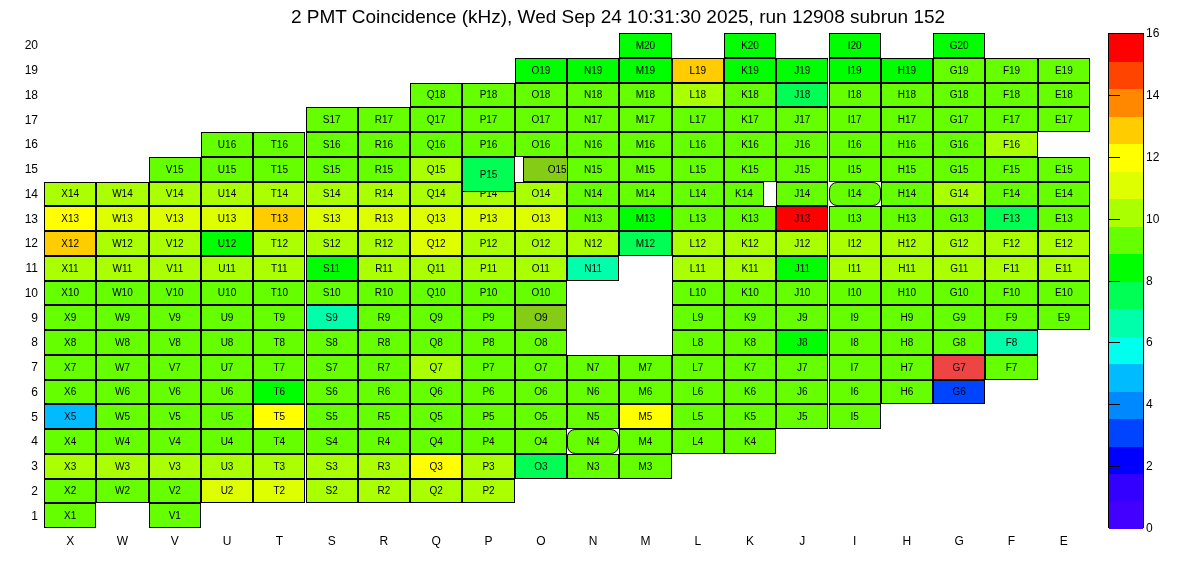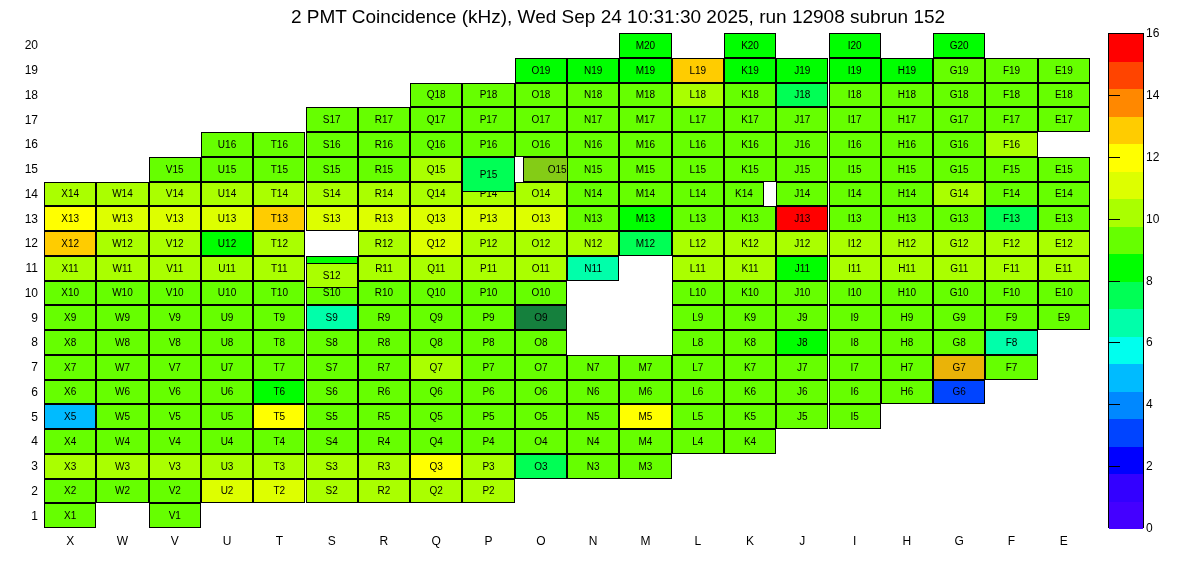--- a/index.html
+++ b/index.html
@@ -106,21 +106,21 @@
       <div class="cell" style="left: 0px; top: 396px; width: 52.3px; height: 24.75px; background: rgb(102, 255, 0);">X4</div>
       <div class="cell" style="left: 52.3px; top: 396px; width: 52.3px; height: 24.75px; background: rgb(102, 255, 0);">W4</div>
       <div class="cell" style="left: 104.6px; top: 396px; width: 52.3px; height: 24.75px; background: rgb(102, 255, 0);">V4</div>
       <div class="cell" style="left: 156.9px; top: 396px; width: 52.3px; height: 24.75px; background: rgb(102, 255, 0);">U4</div>
       <div class="cell" style="left: 209.2px; top: 396px; width: 52.3px; height: 24.75px; background: rgb(102, 255, 0);">T4</div>
       <div class="cell" style="left: 261.5px; top: 396px; width: 52.3px; height: 24.75px; background: rgb(102, 255, 0);">S4</div>
       <div class="cell" style="left: 313.8px; top: 396px; width: 52.3px; height: 24.75px; background: rgb(102, 255, 0);">R4</div>
       <div class="cell" style="left: 366.1px; top: 396px; width: 52.3px; height: 24.75px; background: rgb(102, 255, 0);">Q4</div>
       <div class="cell" style="left: 418.4px; top: 396px; width: 52.3px; height: 24.75px; background: rgb(102, 255, 0);">P4</div>
       <div class="cell" style="left: 470.7px; top: 396px; width: 52.3px; height: 24.75px; background: rgb(102, 255, 0);">O4</div>
-      <div class="cell" style="left: 523px; top: 396px; width: 52.3px; height: 24.75px; background: rgb(102, 255, 0);">N4</div>
+      <div class="cell" style="left: 523px; top: 396px; width: 52.3px; height: 24.75px; background: rgb(102, 255, 0); border-radius: 8px;">N4</div>
       <div class="cell" style="left: 575.3px; top: 396px; width: 52.3px; height: 24.75px; background: rgb(102, 255, 0);">M4</div>
       <div class="cell" style="left: 627.6px; top: 396px; width: 52.3px; height: 24.75px; background: rgb(102, 255, 0);">L4</div>
       <div class="cell" style="left: 679.9px; top: 396px; width: 52.3px; height: 24.75px; background: rgb(102, 255, 0);">K4</div>
       <div class="cell" style="left: 0px; top: 371.25px; width: 52.3px; height: 24.75px; background: rgb(0, 187, 255);">X5</div>
       <div class="cell" style="left: 52.3px; top: 371.25px; width: 52.3px; height: 24.75px; background: rgb(102, 255, 0);">W5</div>
       <div class="cell" style="left: 104.6px; top: 371.25px; width: 52.3px; height: 24.75px; background: rgb(102, 255, 0);">V5</div>
       <div class="cell" style="left: 156.9px; top: 371.25px; width: 52.3px; height: 24.75px; background: rgb(102, 255, 0);">U5</div>
       <div class="cell" style="left: 209.2px; top: 371.25px; width: 52.3px; height: 24.75px; background: rgb(255, 255, 0);">T5</div>
       <div class="cell" style="left: 261.5px; top: 371.25px; width: 52.3px; height: 24.75px; background: rgb(102, 255, 0);">S5</div>
       <div class="cell" style="left: 313.8px; top: 371.25px; width: 52.3px; height: 24.75px; background: rgb(102, 255, 0);">R5</div>
@@ -161,21 +161,21 @@
       <div class="cell" style="left: 366.1px; top: 321.75px; width: 52.3px; height: 24.75px; background: rgb(170, 255, 0);">Q7</div>
       <div class="cell" style="left: 418.4px; top: 321.75px; width: 52.3px; height: 24.75px; background: rgb(102, 255, 0);">P7</div>
       <div class="cell" style="left: 470.7px; top: 321.75px; width: 52.3px; height: 24.75px; background: rgb(102, 255, 0);">O7</div>
       <div class="cell" style="left: 523px; top: 321.75px; width: 52.3px; height: 24.75px; background: rgb(102, 255, 0);">N7</div>
       <div class="cell" style="left: 575.3px; top: 321.75px; width: 52.3px; height: 24.75px; background: rgb(102, 255, 0);">M7</div>
       <div class="cell" style="left: 627.6px; top: 321.75px; width: 52.3px; height: 24.75px; background: rgb(102, 255, 0);">L7</div>
       <div class="cell" style="left: 679.9px; top: 321.75px; width: 52.3px; height: 24.75px; background: rgb(102, 255, 0);">K7</div>
       <div class="cell" style="left: 732.2px; top: 321.75px; width: 52.3px; height: 24.75px; background: rgb(102, 255, 0);">J7</div>
       <div class="cell" style="left: 784.5px; top: 321.75px; width: 52.3px; height: 24.75px; background: rgb(102, 255, 0);">I7</div>
       <div class="cell" style="left: 836.8px; top: 321.75px; width: 52.3px; height: 24.75px; background: rgb(102, 255, 0);">H7</div>
-      <div class="cell" style="left: 889.1px; top: 321.75px; width: 52.3px; height: 24.75px; background: #eab308;">G7</div>
+      <div class="cell" style="left: 889.1px; top: 321.75px; width: 52.3px; height: 24.75px; background: #ef4444;">G7</div>
       <div class="cell" style="left: 941.4px; top: 321.75px; width: 52.3px; height: 24.75px; background: rgb(102, 255, 0);">F7</div>
       <div class="cell" style="left: 0px; top: 297px; width: 52.3px; height: 24.75px; background: rgb(102, 255, 0);">X8</div>
       <div class="cell" style="left: 52.3px; top: 297px; width: 52.3px; height: 24.75px; background: rgb(102, 255, 0);">W8</div>
       <div class="cell" style="left: 104.6px; top: 297px; width: 52.3px; height: 24.75px; background: rgb(102, 255, 0);">V8</div>
       <div class="cell" style="left: 156.9px; top: 297px; width: 52.3px; height: 24.75px; background: rgb(102, 255, 0);">U8</div>
       <div class="cell" style="left: 209.2px; top: 297px; width: 52.3px; height: 24.75px; background: rgb(102, 255, 0);">T8</div>
       <div class="cell" style="left: 261.5px; top: 297px; width: 52.3px; height: 24.75px; background: rgb(102, 255, 0);">S8</div>
       <div class="cell" style="left: 313.8px; top: 297px; width: 52.3px; height: 24.75px; background: rgb(102, 255, 0);">R8</div>
       <div class="cell" style="left: 366.1px; top: 297px; width: 52.3px; height: 24.75px; background: rgb(102, 255, 0);">Q8</div>
       <div class="cell" style="left: 418.4px; top: 297px; width: 52.3px; height: 24.75px; background: rgb(102, 255, 0);">P8</div>
@@ -189,21 +189,21 @@
       <div class="cell" style="left: 941.4px; top: 297px; width: 52.3px; height: 24.75px; background: rgb(0, 255, 170);">F8</div>
       <div class="cell" style="left: 0px; top: 272.25px; width: 52.3px; height: 24.75px; background: rgb(102, 255, 0);">X9</div>
       <div class="cell" style="left: 52.3px; top: 272.25px; width: 52.3px; height: 24.75px; background: rgb(102, 255, 0);">W9</div>
       <div class="cell" style="left: 104.6px; top: 272.25px; width: 52.3px; height: 24.75px; background: rgb(102, 255, 0);">V9</div>
       <div class="cell" style="left: 156.9px; top: 272.25px; width: 52.3px; height: 24.75px; background: rgb(102, 255, 0);">U9</div>
       <div class="cell" style="left: 209.2px; top: 272.25px; width: 52.3px; height: 24.75px; background: rgb(102, 255, 0);">T9</div>
       <div class="cell" style="left: 261.5px; top: 272.25px; width: 52.3px; height: 24.75px; background: rgb(0, 255, 170);">S9</div>
       <div class="cell" style="left: 313.8px; top: 272.25px; width: 52.3px; height: 24.75px; background: rgb(102, 255, 0);">R9</div>
       <div class="cell" style="left: 366.1px; top: 272.25px; width: 52.3px; height: 24.75px; background: rgb(102, 255, 0);">Q9</div>
       <div class="cell" style="left: 418.4px; top: 272.25px; width: 52.3px; height: 24.75px; background: rgb(102, 255, 0);">P9</div>
-      <div class="cell" style="left: 470.7px; top: 272.25px; width: 52.3px; height: 24.75px; background: #15803d;">O9</div>
+      <div class="cell" style="left: 470.7px; top: 272.25px; width: 52.3px; height: 24.75px; background: #84cc16;">O9</div>
       <div class="cell" style="left: 627.6px; top: 272.25px; width: 52.3px; height: 24.75px; background: rgb(102, 255, 0);">L9</div>
       <div class="cell" style="left: 679.9px; top: 272.25px; width: 52.3px; height: 24.75px; background: rgb(102, 255, 0);">K9</div>
       <div class="cell" style="left: 732.2px; top: 272.25px; width: 52.3px; height: 24.75px; background: rgb(102, 255, 0);">J9</div>
       <div class="cell" style="left: 784.5px; top: 272.25px; width: 52.3px; height: 24.75px; background: rgb(102, 255, 0);">I9</div>
       <div class="cell" style="left: 836.8px; top: 272.25px; width: 52.3px; height: 24.75px; background: rgb(102, 255, 0);">H9</div>
       <div class="cell" style="left: 889.1px; top: 272.25px; width: 52.3px; height: 24.75px; background: rgb(102, 255, 0);">G9</div>
       <div class="cell" style="left: 941.4px; top: 272.25px; width: 52.3px; height: 24.75px; background: rgb(102, 255, 0);">F9</div>
       <div class="cell" style="left: 993.7px; top: 272.25px; width: 52.3px; height: 24.75px; background: rgb(102, 255, 0);">E9</div>
       <div class="cell" style="left: 0px; top: 247.5px; width: 52.3px; height: 24.75px; background: rgb(102, 255, 0);">X10</div>
       <div class="cell" style="left: 52.3px; top: 247.5px; width: 52.3px; height: 24.75px; background: rgb(102, 255, 0);">W10</div>
@@ -240,21 +240,21 @@
       <div class="cell" style="left: 784.5px; top: 222.75px; width: 52.3px; height: 24.75px; background: rgb(170, 255, 0);">I11</div>
       <div class="cell" style="left: 836.8px; top: 222.75px; width: 52.3px; height: 24.75px; background: rgb(170, 255, 0);">H11</div>
       <div class="cell" style="left: 889.1px; top: 222.75px; width: 52.3px; height: 24.75px; background: rgb(170, 255, 0);">G11</div>
       <div class="cell" style="left: 941.4px; top: 222.75px; width: 52.3px; height: 24.75px; background: rgb(170, 255, 0);">F11</div>
       <div class="cell" style="left: 993.7px; top: 222.75px; width: 52.3px; height: 24.75px; background: rgb(170, 255, 0);">E11</div>
       <div class="cell" style="left: 0px; top: 198px; width: 52.3px; height: 24.75px; background: rgb(255, 204, 0);">X12</div>
       <div class="cell" style="left: 52.3px; top: 198px; width: 52.3px; height: 24.75px; background: rgb(170, 255, 0);">W12</div>
       <div class="cell" style="left: 104.6px; top: 198px; width: 52.3px; height: 24.75px; background: rgb(170, 255, 0);">V12</div>
       <div class="cell" style="left: 156.9px; top: 198px; width: 52.3px; height: 24.75px; background: rgb(0, 255, 0);">U12</div>
       <div class="cell" style="left: 209.2px; top: 198px; width: 52.3px; height: 24.75px; background: rgb(170, 255, 0);">T12</div>
-      <div class="cell" style="left: 261.5px; top: 198px; width: 52.3px; height: 24.75px; background: rgb(170, 255, 0); margin-top: 32px;">S12</div>
+      <div class="cell" style="left: 261.5px; top: 198px; width: 52.3px; height: 24.75px; background: rgb(170, 255, 0);">S12</div>
       <div class="cell" style="left: 313.8px; top: 198px; width: 52.3px; height: 24.75px; background: rgb(170, 255, 0);">R12</div>
       <div class="cell" style="left: 366.1px; top: 198px; width: 52.3px; height: 24.75px; background: rgb(221, 255, 0);">Q12</div>
       <div class="cell" style="left: 418.4px; top: 198px; width: 52.3px; height: 24.75px; background: rgb(170, 255, 0);">P12</div>
       <div class="cell" style="left: 470.7px; top: 198px; width: 52.3px; height: 24.75px; background: rgb(170, 255, 0);">O12</div>
       <div class="cell" style="left: 523px; top: 198px; width: 52.3px; height: 24.75px; background: rgb(170, 255, 0);">N12</div>
       <div class="cell" style="left: 575.3px; top: 198px; width: 52.3px; height: 24.75px; background: rgb(0, 255, 85);">M12</div>
       <div class="cell" style="left: 627.6px; top: 198px; width: 52.3px; height: 24.75px; background: rgb(170, 255, 0);">L12</div>
       <div class="cell" style="left: 679.9px; top: 198px; width: 52.3px; height: 24.75px; background: rgb(170, 255, 0);">K12</div>
       <div class="cell" style="left: 732.2px; top: 198px; width: 52.3px; height: 24.75px; background: rgb(170, 255, 0);">J12</div>
       <div class="cell" style="left: 784.5px; top: 198px; width: 52.3px; height: 24.75px; background: rgb(170, 255, 0);">I12</div>
@@ -290,21 +290,21 @@
       <div class="cell" style="left: 261.5px; top: 148.5px; width: 52.3px; height: 24.75px; background: rgb(170, 255, 0);">S14</div>
       <div class="cell" style="left: 313.8px; top: 148.5px; width: 52.3px; height: 24.75px; background: rgb(170, 255, 0);">R14</div>
       <div class="cell" style="left: 366.1px; top: 148.5px; width: 52.3px; height: 24.75px; background: rgb(170, 255, 0);">Q14</div>
       <div class="cell" style="left: 418.4px; top: 148.5px; width: 52.3px; height: 24.75px; background: rgb(170, 255, 0);">P14</div>
       <div class="cell" style="left: 470.7px; top: 148.5px; width: 52.3px; height: 24.75px; background: rgb(170, 255, 0);">O14</div>
       <div class="cell" style="left: 523px; top: 148.5px; width: 52.3px; height: 24.75px; background: rgb(102, 255, 0);">N14</div>
       <div class="cell" style="left: 575.3px; top: 148.5px; width: 52.3px; height: 24.75px; background: rgb(102, 255, 0);">M14</div>
       <div class="cell" style="left: 627.6px; top: 148.5px; width: 52.3px; height: 24.75px; background: rgb(102, 255, 0);">L14</div>
       <div class="cell" style="left: 679.9px; top: 148.5px; width: 40px; height: 24.75px; background: rgb(102, 255, 0);">K14</div>
       <div class="cell" style="left: 732.2px; top: 148.5px; width: 52.3px; height: 24.75px; background: rgb(102, 255, 0);">J14</div>
-      <div class="cell" style="left: 784.5px; top: 148.5px; width: 52.3px; height: 24.75px; background: rgb(102, 255, 0);">I14</div>
+      <div class="cell" style="left: 784.5px; top: 148.5px; width: 52.3px; height: 24.75px; background: rgb(102, 255, 0); border-radius: 8px;">I14</div>
       <div class="cell" style="left: 836.8px; top: 148.5px; width: 52.3px; height: 24.75px; background: rgb(102, 255, 0);">H14</div>
       <div class="cell" style="left: 889.1px; top: 148.5px; width: 52.3px; height: 24.75px; background: rgb(170, 255, 0);">G14</div>
       <div class="cell" style="left: 941.4px; top: 148.5px; width: 52.3px; height: 24.75px; background: rgb(102, 255, 0);">F14</div>
       <div class="cell" style="left: 993.7px; top: 148.5px; width: 52.3px; height: 24.75px; background: rgb(102, 255, 0);">E14</div>
       <div class="cell" style="left: 104.6px; top: 123.75px; width: 52.3px; height: 24.75px; background: rgb(102, 255, 0);">V15</div>
       <div class="cell" style="left: 156.9px; top: 123.75px; width: 52.3px; height: 24.75px; background: rgb(102, 255, 0);">U15</div>
       <div class="cell" style="left: 209.2px; top: 123.75px; width: 52.3px; height: 24.75px; background: rgb(102, 255, 0);">T15</div>
       <div class="cell" style="left: 261.5px; top: 123.75px; width: 52.3px; height: 24.75px; background: rgb(102, 255, 0);">S15</div>
       <div class="cell" style="left: 313.8px; top: 123.75px; width: 52.3px; height: 24.75px; background: rgb(102, 255, 0);">R15</div>
       <div class="cell" style="left: 366.1px; top: 123.75px; width: 52.3px; height: 24.75px; background: rgb(170, 255, 0);">Q15</div>

